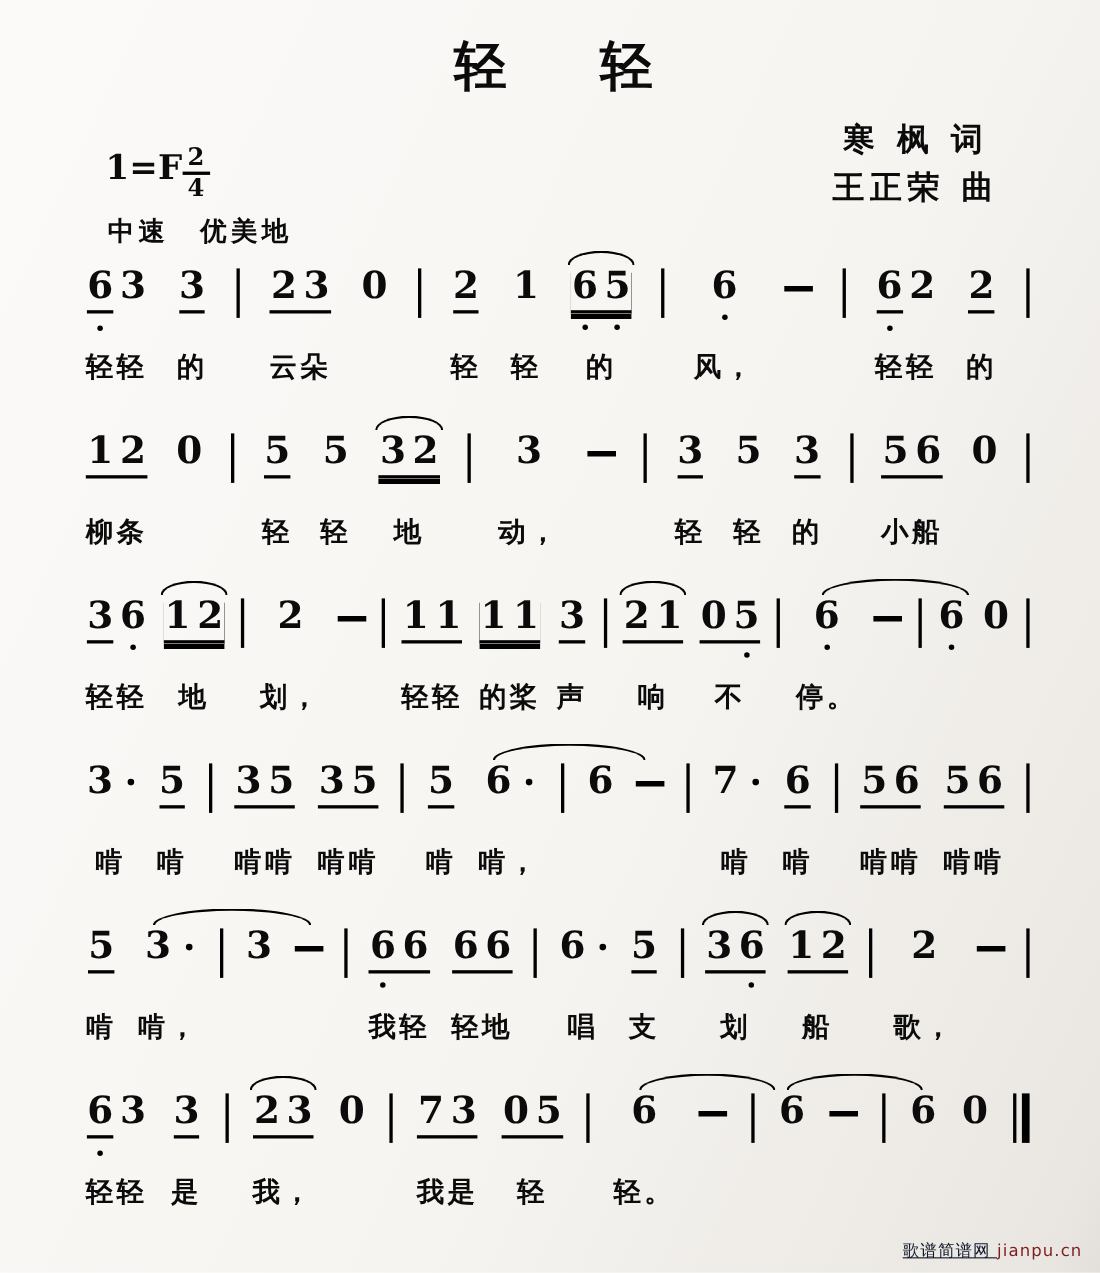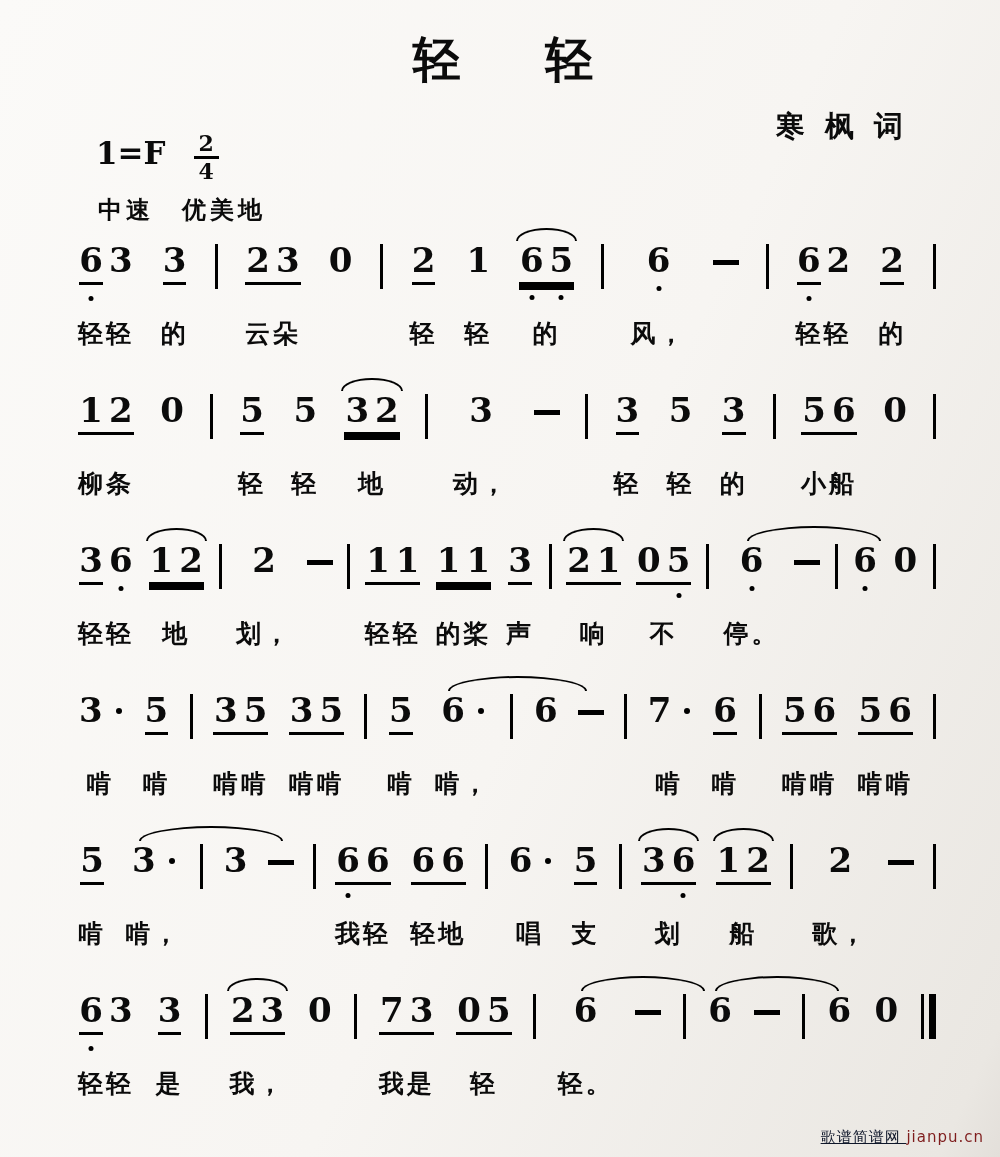--- a/index.html
+++ b/index.html
@@ -11,21 +11,21 @@
   .page{position:absolute;inset:0;}
   .title{
     position:absolute;top:28px;left:0;width:100%;text-align:center;
     font-size:48px;font-weight:900;letter-spacing:34px;padding-left:20px;
     font-family:"DejaVu Sans",sans-serif;
   }
   .credits{
     position:absolute;top:104px;right:92px;text-align:center;
     font-size:29px;font-weight:700;line-height:44px;letter-spacing:5px;white-space:nowrap;
   }
-  .keyrow{position:absolute;top:136px;left:96px;display:flex;align-items:flex-start;gap:28px;}
+  .keyrow{position:absolute;top:136px;left:96px;display:flex;align-items:flex-start;gap:0;}
   .keysig{font-family:"DejaVu Serif",serif;font-weight:900;font-size:31px;line-height:1.1;}
   .frac{display:inline-flex;flex-direction:column;align-items:center;font-family:"DejaVu Serif",serif;font-weight:900;font-size:22px;line-height:1.05;margin-top:-4px;}
   .frac .ft{border-bottom:3px solid #000;padding:0 5px 1px;}
   .frac .fb{padding-top:1px;}
   .tempo{position:absolute;top:194px;left:98px;font-size:24px;font-weight:700;letter-spacing:4px;}
   .score{position:absolute;top:243px;left:78px;width:858px;}
   .system{display:flex;justify-content:space-between;align-items:flex-start;margin-bottom:33px;min-height:117px;}
   .col{display:flex;flex-direction:column;align-items:center;}
   .nbox{position:relative;display:flex;align-items:flex-start;min-height:52px;}
   .grp{position:relative;display:flex;gap:6px;align-items:flex-start;padding:0 1px;}
@@ -50,20 +50,21 @@
   .wm-url{color:#7f1d1d;}
 </style>
 </head>
 <body>
 
 <div class="page">
   <div class="title">轻 轻</div>
 
   <div class="credits">
     <div>寒 枫 词</div>
+    <div>王正荣 曲</div>
   </div>
 
   <div class="keyrow">
     <span class="keysig">1=F</span>
     <span class="frac">
       <span class="ft">2</span>
       <span class="fb">4</span>
     </span>
   </div>
 

